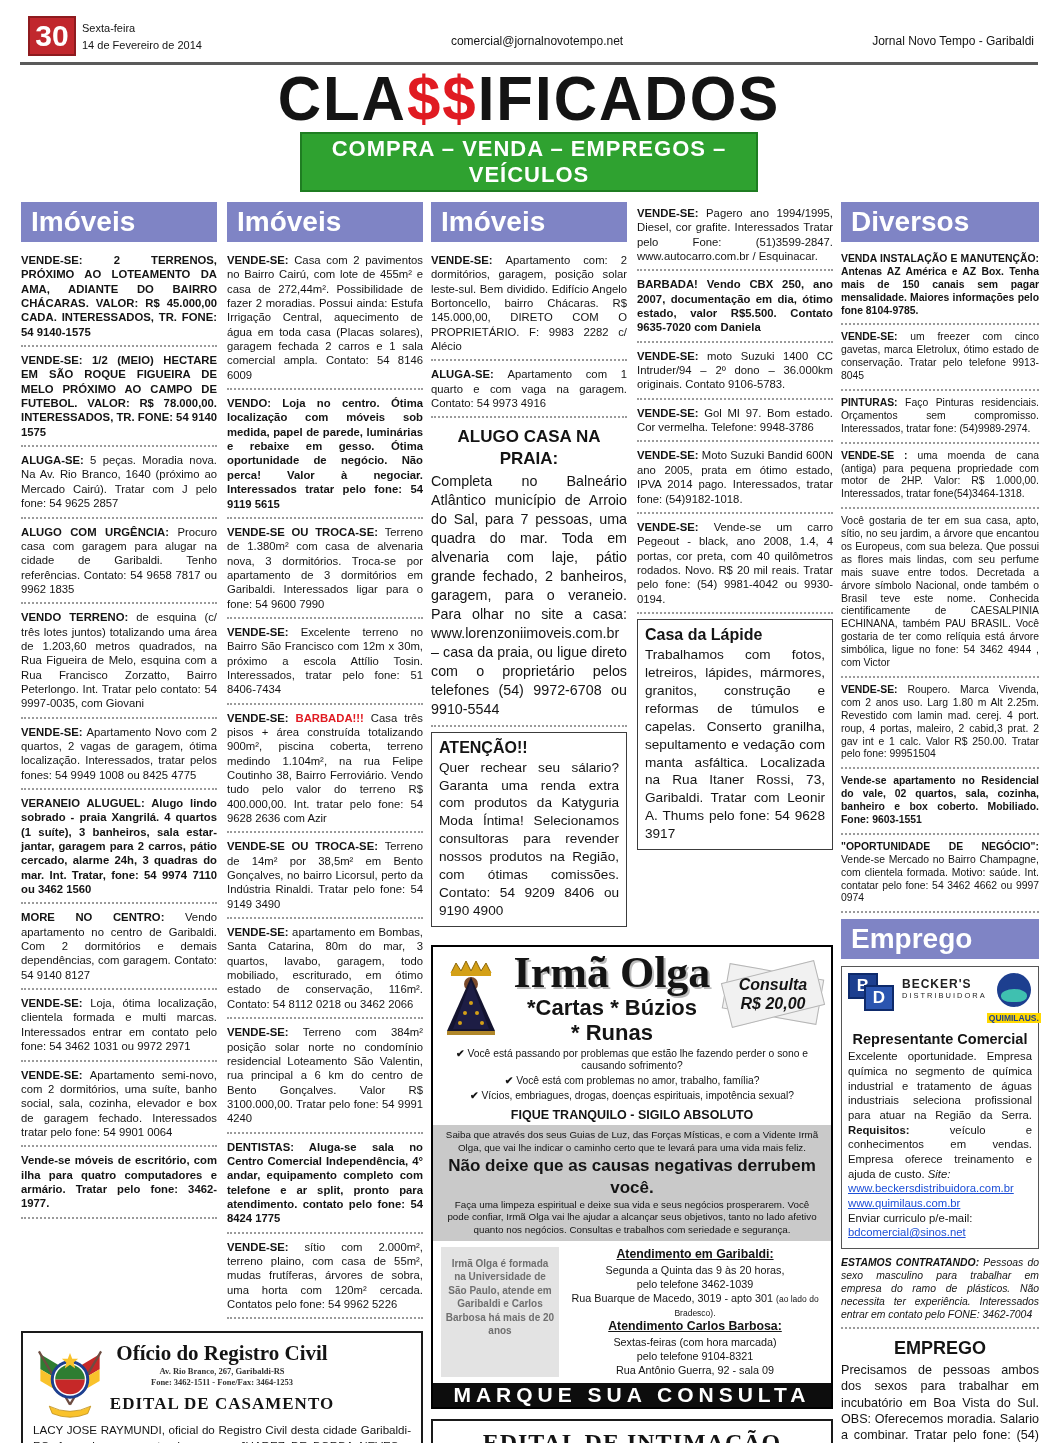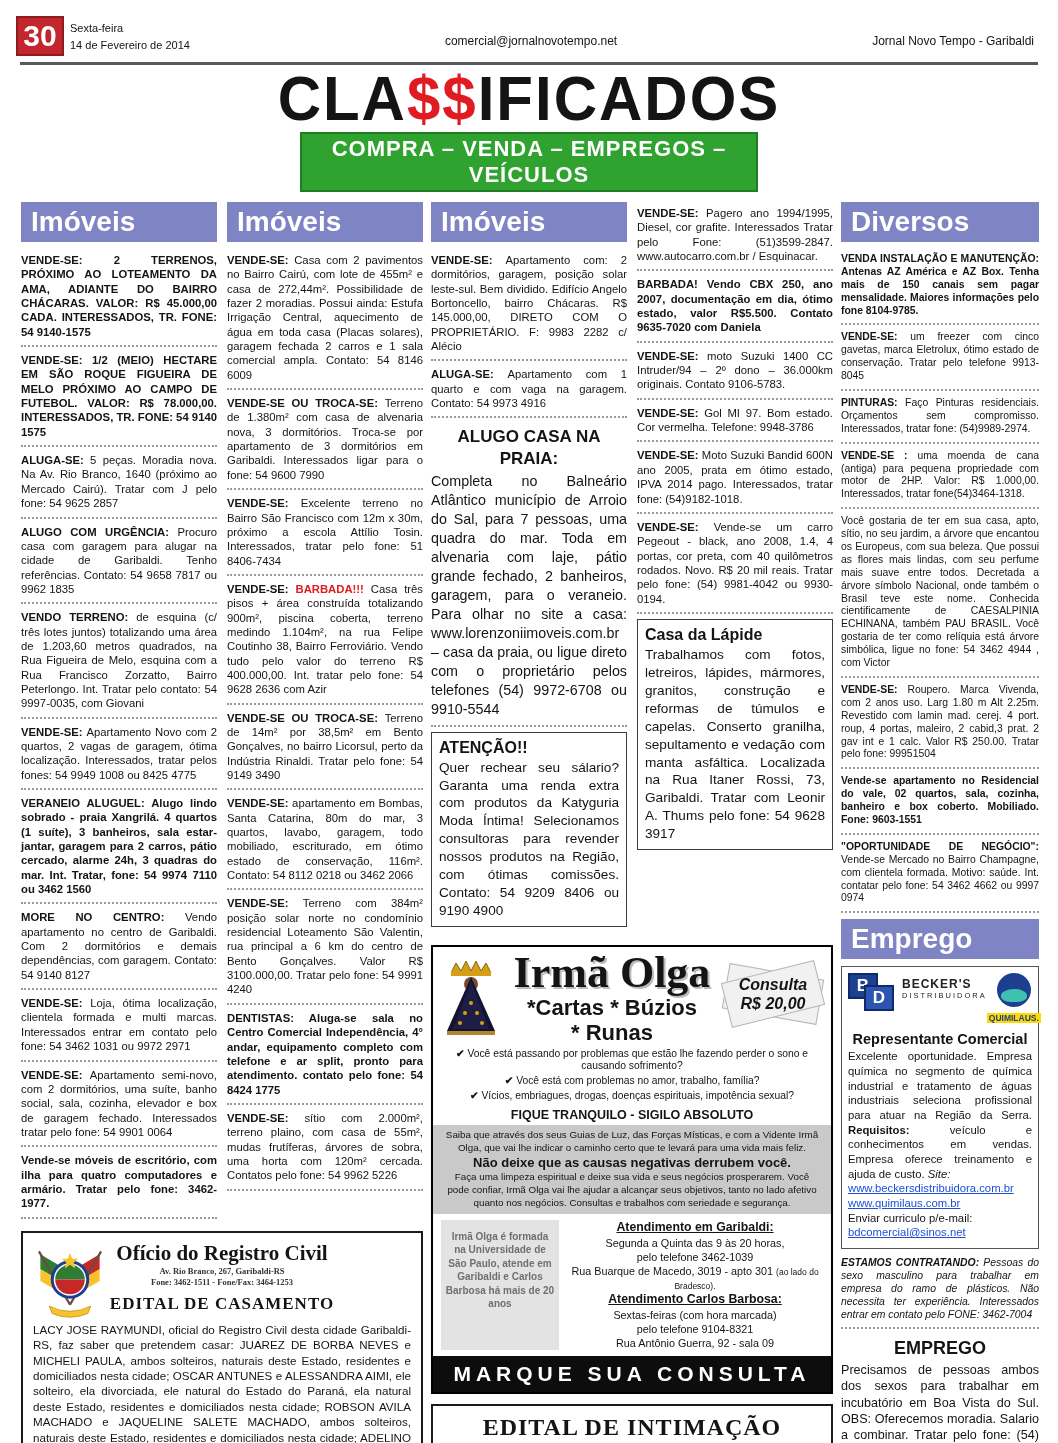--- a/index.html
+++ b/index.html
@@ -2,21 +2,21 @@
 <html lang="pt"><head>
 <meta charset="utf-8">
 <style>
   * { margin:0; padding:0; box-sizing:border-box; }
   html,body { background:#e8e8e8; }
   body { font-family:"Liberation Sans", sans-serif; }
   .page { position:relative; width:1058px; height:1443px; background:#fff; margin:0 auto;
           overflow:hidden; color:#141414; }
 
   
-  .topbar { display:flex; align-items:flex-start; padding:16px 24px 4px 16px; }
+  .topbar { display:flex; align-items:flex-start; padding:16px 24px 4px 28px; }
   .pagenum { background:#c1272d; border:2px solid #8e1b1f; color:#fff; font-weight:bold;
              font-size:30px; width:48px; height:40px; display:flex; align-items:center;
              justify-content:center; }
   .dateblock { font-size:11px; line-height:1.5; margin-left:6px; padding-top:4px; }
   .center-email { flex:1; text-align:center; font-size:12px; padding-top:18px; }
   .paper-name { font-size:12px; padding-top:18px; }
   .rule { border-top:3px solid #5a5a5a; margin:2px 20px 0 20px; }
 
   
   .title-row { text-align:center; margin-top:2px; font-size:60px; font-weight:bold;
@@ -68,29 +68,29 @@
   .burst::before { transform:rotate(10deg); }
   .burst::after  { transform:rotate(-14deg); }
   .burst span { position:relative; z-index:1; font-style:italic; font-weight:bold; font-size:16px;
                 text-align:center; line-height:1.2; }
   .olga-bullets { list-style:none; padding:2px 14px 0 14px; }
   .olga-bullets li { font-size:10.3px; line-height:1.25; text-align:center; margin-bottom:2px; }
   .olga-bullets li::before { content:"✔ "; font-weight:bold; }
   .olga-tranq { text-align:center; font-weight:bold; font-size:12.5px; padding:3px 0; }
   .olga-band { background:#c9c9c9; padding:4px 10px; font-size:9.8px; line-height:1.3;
                text-align:center; }
-  .olga-band .bnd-strong { font-weight:bold; font-size:13px; }
+  .olga-band .bnd-strong { font-weight:bold; font-size:17px; }
   .olga-bottom { display:flex; padding:6px 8px; gap:8px; }
   .olga-left-box { width:118px; background:#e3e3e3; color:#6f6f6f; font-weight:bold;
                    font-size:10px; line-height:1.35; text-align:center; padding:10px 4px; }
   .olga-att { flex:1; text-align:center; font-size:10.8px; line-height:1.3; }
   .att-title { font-weight:bold; font-size:12.3px; text-decoration:underline; }
   .att-note { font-size:8.5px; }
   .olga-footer { background:#0d0d0d; color:#fff; text-align:center; font-weight:bold;
-                 font-size:21px; letter-spacing:5px; padding:6px 0; }
+                 font-size:21px; letter-spacing:5px; padding:0 0; }
 
   
   .legalbox { border:2px solid #1a1a1a; margin-top:10px; padding:8px 10px; position:relative; }
   .serif { font-family:"Liberation Serif", serif; }
   .reg-head { text-align:center; }
   .reg-title { font-weight:bold; font-size:21px; }
   .reg-addr { font-size:8.5px; font-weight:bold; color:#333; line-height:1.3; }
   .reg-sub { font-weight:bold; font-size:17px; margin-top:6px; letter-spacing:1px; }
   .crest { position:absolute; left:10px; top:8px; }
   .legal-body { font-size:11.6px; line-height:1.33; text-align:justify; margin-top:8px; }
@@ -157,20 +157,21 @@
               <div class="ad" data-name="classified-ad"><span class="lead" data-name="ad-lead">MORE NO CENTRO: </span><span data-name="ad-text">Vendo apartamento no centro de Garibaldi. Com 2 dormitórios e demais dependências, com garagem. Contato: 54 9140 8127</span></div>
               <div class="ad" data-name="classified-ad"><span class="lead" data-name="ad-lead">VENDE-SE: </span><span data-name="ad-text">Loja, ótima localização, clientela formada e multi marcas. Interessados entrar em contato pelo fone: 54 3462 1031 ou 9972 2971</span></div>
               <div class="ad" data-name="classified-ad"><span class="lead" data-name="ad-lead">VENDE-SE: </span><span data-name="ad-text">Apartamento semi-novo, com 2 dormitórios, uma suíte, banho social, sala, cozinha, elevador e box de garagem fechado. Interessados tratar pelo fone: 54 9901 0064</span></div>
               <div class="ad bold" data-name="classified-ad"><span class="lead" data-name="ad-lead">Vende-se </span><span data-name="ad-text">móveis de escritório, com ilha para quatro computadores e armário. Tratar pelo fone: 3462-1977.</span></div>
             </div>
         </div>
         <div class="col" data-name="column-imoveis-2">
           <div class="col-header" data-name="section-header-imoveis-2">Imóveis</div>
           <div id="col2-items" data-name="imoveis-2-ads">
               <div class="ad" data-name="classified-ad"><span class="lead" data-name="ad-lead">VENDE-SE: </span><span data-name="ad-text">Casa com 2 pavimentos no Bairro Cairú, com lote de 455m² e casa de 272,44m². Possibilidade de fazer 2 moradias. Possui ainda: Estufa Irrigação Central, aquecimento de água em toda casa (Placas solares), garagem fechada 2 carros e 1 sala comercial ampla. Contato: 54 8146 6009</span></div>
+              <div class="ad bold" data-name="classified-ad"><span class="lead" data-name="ad-lead">VENDO: </span><span data-name="ad-text">Loja no centro. Ótima localização com móveis sob medida, papel de parede, luminárias e rebaixe em gesso. Ótima oportunidade de negócio. Não perca! Valor à negociar. Interessados tratar pelo fone: 54 9119 5615</span></div>
               <div class="ad" data-name="classified-ad"><span class="lead" data-name="ad-lead">VENDE-SE OU TROCA-SE: </span><span data-name="ad-text">Terreno de 1.380m² com casa de alvenaria nova, 3 dormitórios. Troca-se por apartamento de 3 dormitórios em Garibaldi. Interessados ligar para o fone: 54 9600 7990</span></div>
               <div class="ad" data-name="classified-ad"><span class="lead" data-name="ad-lead">VENDE-SE: </span><span data-name="ad-text">Excelente terreno no Bairro São Francisco com 12m x 30m, próximo a escola Attílio Tosin. Interessados, tratar pelo fone: 51 8406-7434</span></div>
               <div class="ad" data-name="classified-ad"><span class="lead" data-name="ad-lead">VENDE-SE: </span><span class="red" data-name="ad-highlight">BARBADA!!! </span><span data-name="ad-text">Casa três pisos + área construída totalizando 900m², piscina coberta, terreno medindo 1.104m², na rua Felipe Coutinho 38, Bairro Ferroviário. Vendo tudo pelo valor do terreno R$ 400.000,00. Int. tratar pelo fone: 54 9628 2636 com Azir</span></div>
               <div class="ad" data-name="classified-ad"><span class="lead" data-name="ad-lead">VENDE-SE OU TROCA-SE: </span><span data-name="ad-text">Terreno de 14m² por 38,5m² em Bento Gonçalves, no bairro Licorsul, perto da Indústria Rinaldi. Tratar pelo fone: 54 9149 3490</span></div>
               <div class="ad" data-name="classified-ad"><span class="lead" data-name="ad-lead">VENDE-SE: </span><span data-name="ad-text">apartamento em Bombas, Santa Catarina, 80m do mar, 3 quartos, lavabo, garagem, todo mobiliado, escriturado, em ótimo estado de conservação, 116m². Contato: 54 8112 0218 ou 3462 2066</span></div>
               <div class="ad" data-name="classified-ad"><span class="lead" data-name="ad-lead">VENDE-SE: </span><span data-name="ad-text">Terreno com 384m² posição solar norte no condomínio residencial Loteamento São Valentin, rua principal a 6 km do centro de Bento Gonçalves. Valor R$ 3100.000,00. Tratar pelo fone: 54 9991 4240</span></div>
               <div class="ad bold" data-name="classified-ad"><span class="lead" data-name="ad-lead">DENTISTAS: </span><span data-name="ad-text">Aluga-se sala no Centro Comercial Independência, 4° andar, equipamento completo com telefone e ar split, pronto para atendimento. contato pelo fone: 54 8424 1775</span></div>
               <div class="ad" data-name="classified-ad"><span class="lead" data-name="ad-lead">VENDE-SE: </span><span data-name="ad-text">sítio com 2.000m², terreno plaino, com casa de 55m², mudas frutíferas, árvores de sobra, uma horta com 120m² cercada. Contatos pelo fone: 54 9962 5226</span></div>
             </div>
         </div>

